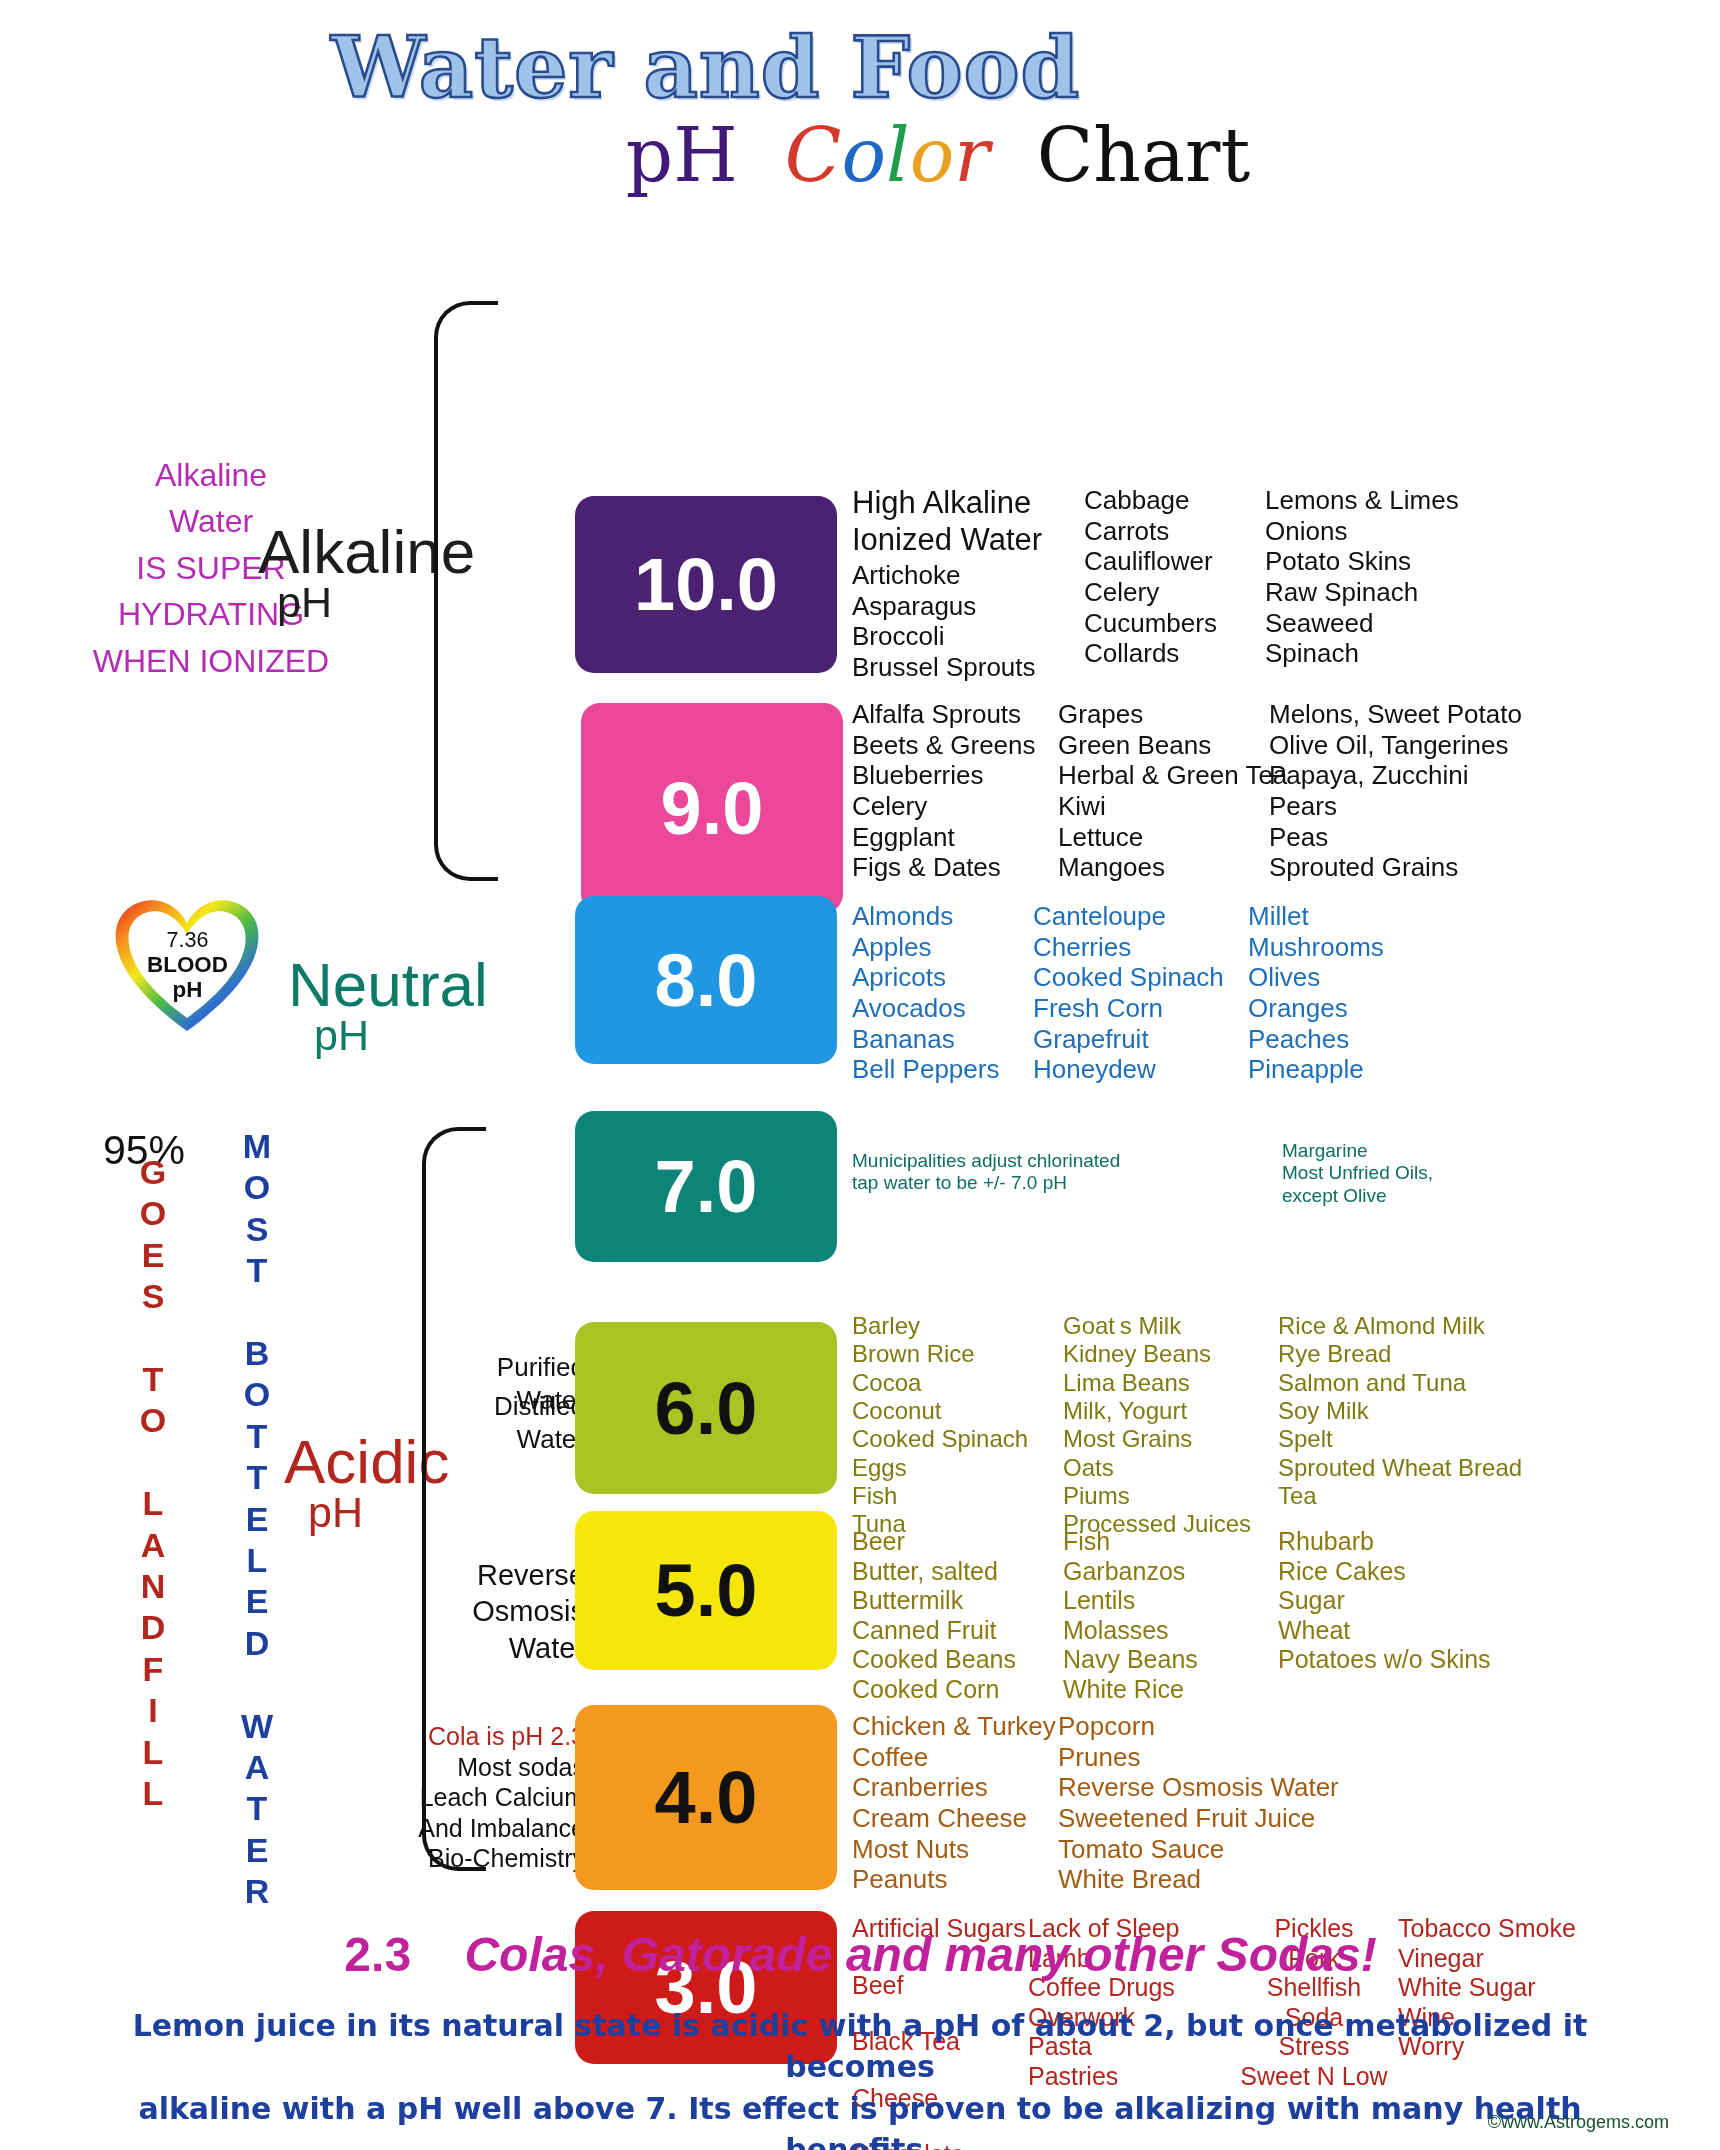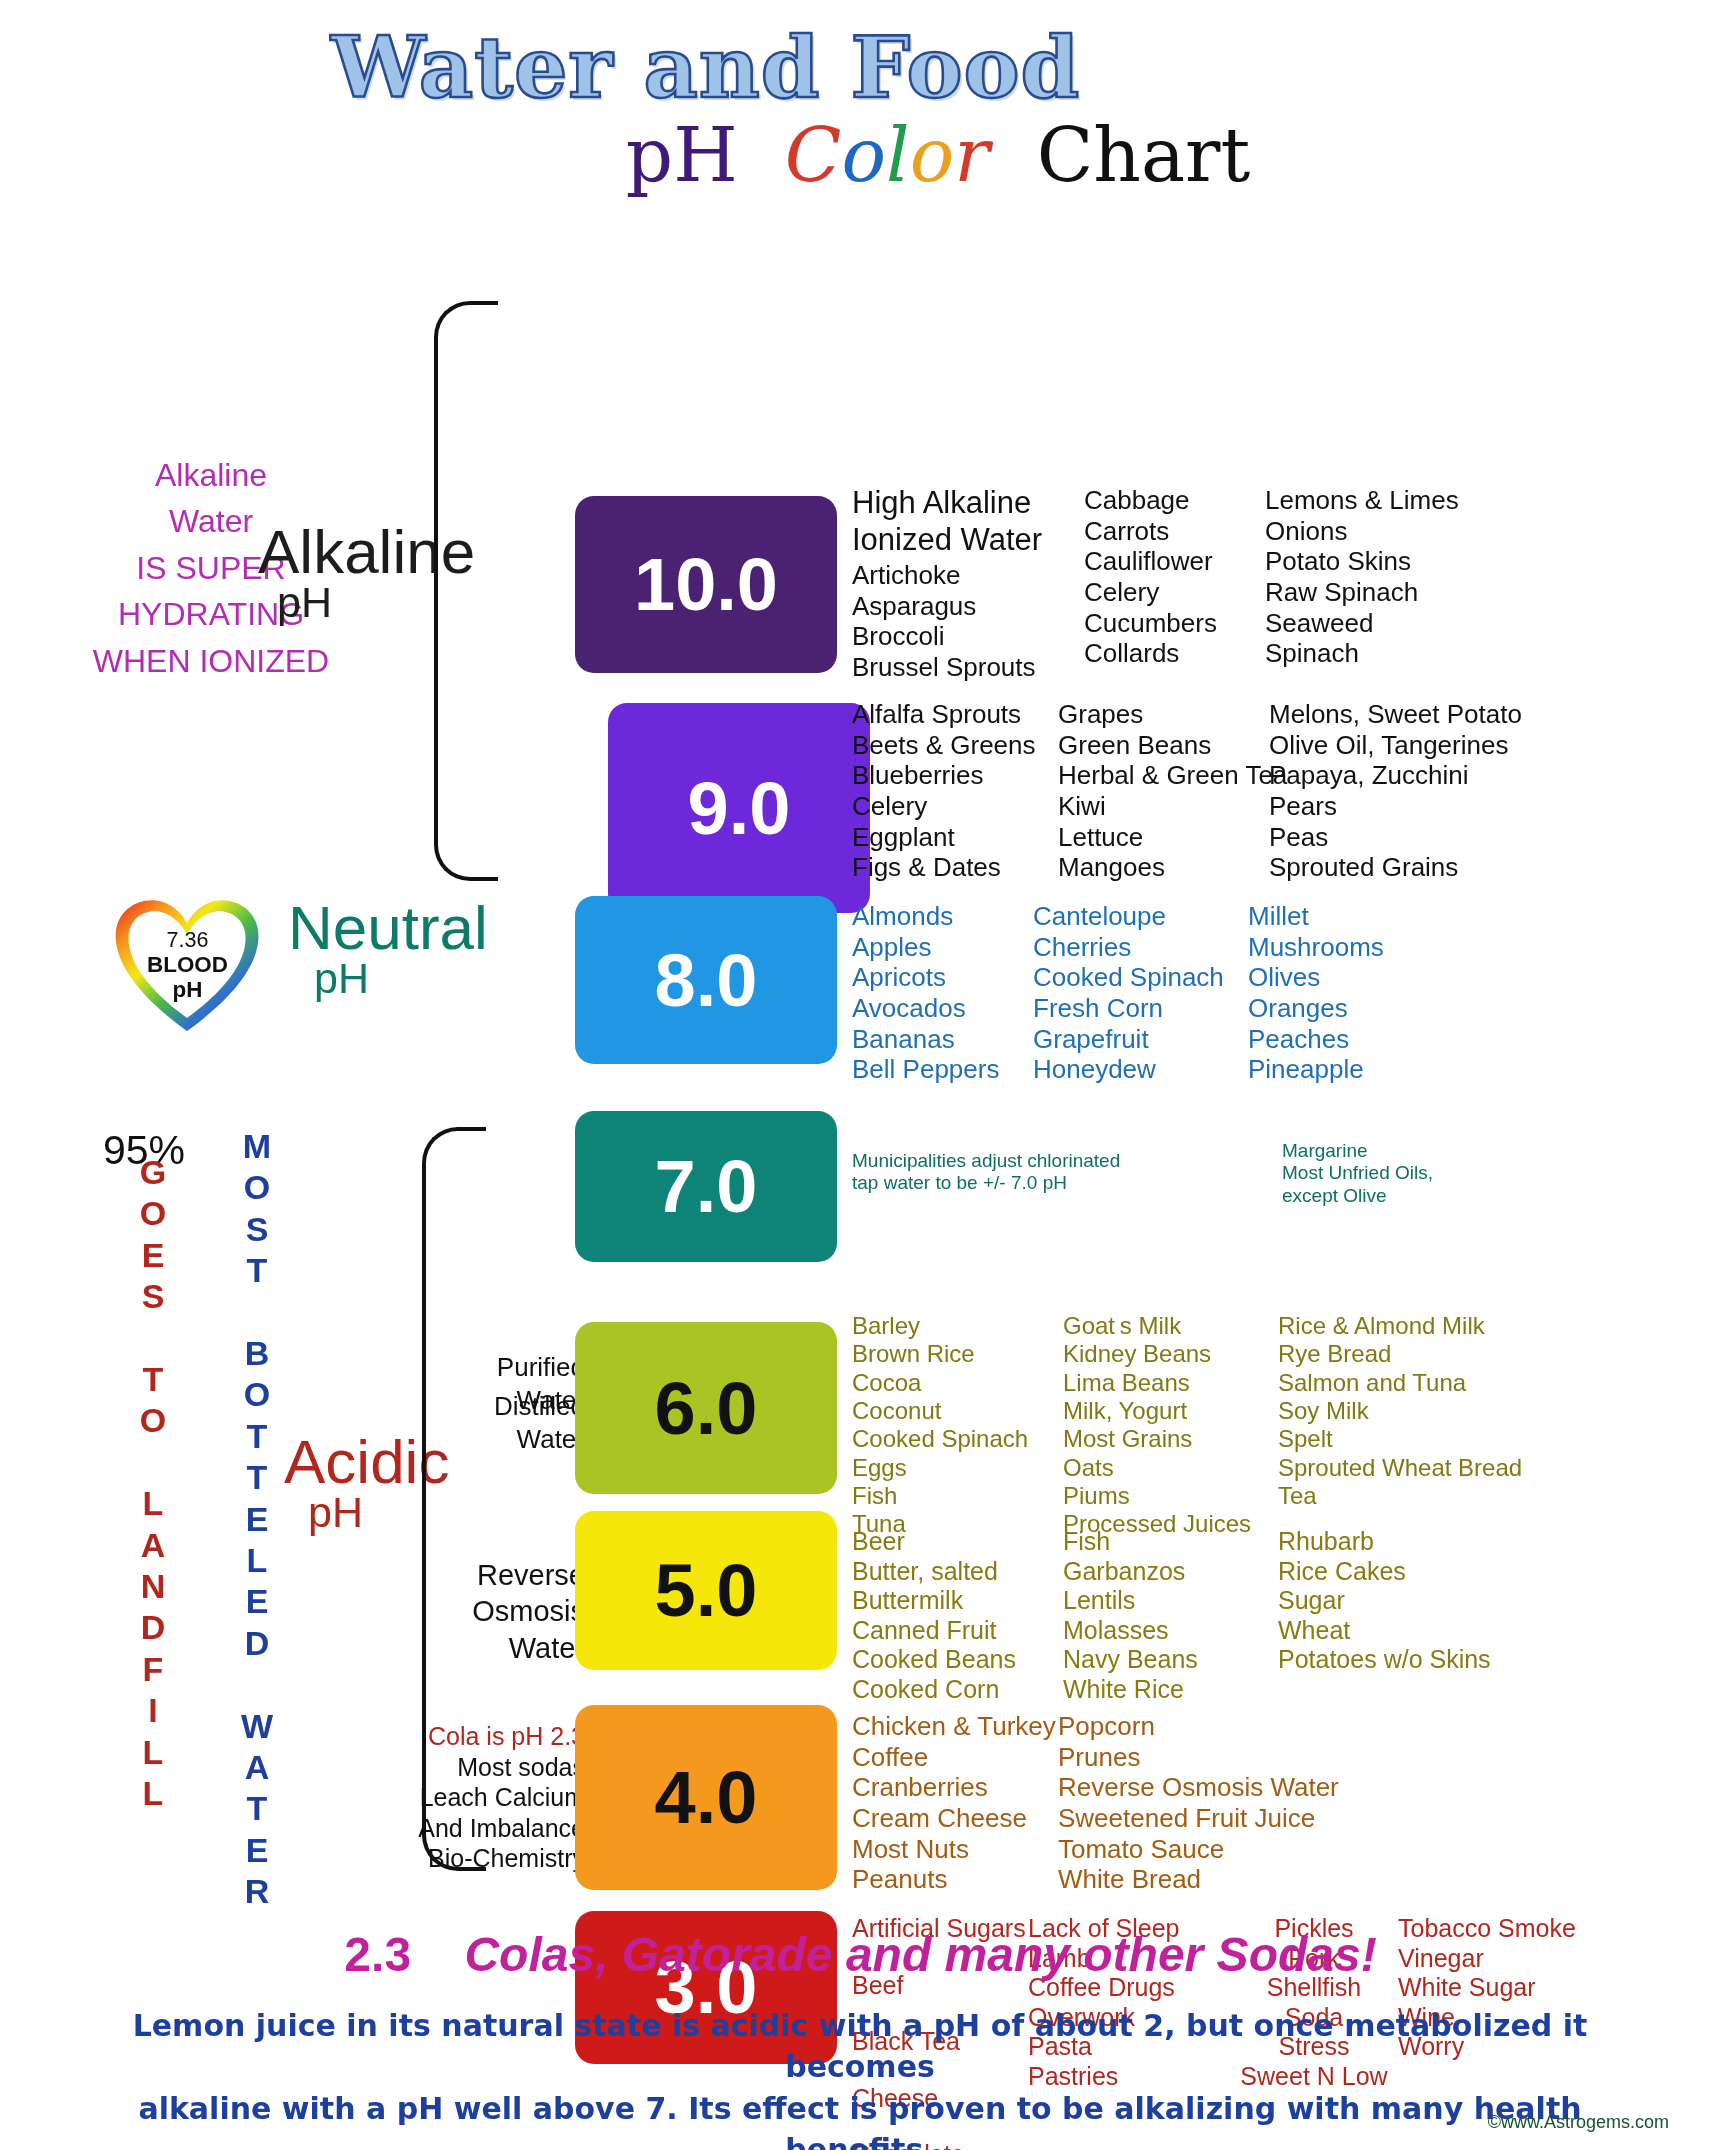--- a/index.html
+++ b/index.html
@@ -107,21 +107,21 @@
     top: 523px;
     font-size: 62px;
     color: #1d1d1d;
     line-height: 0.95;
   }
   #alkaline-ph-label .sm { font-size: 43px; display:block; text-align:left; padding-left: 19px;}
 
   #neutral-ph-label {
     position: absolute;
     left: 288px;
-    top: 899px;
+    top: 956px;
     font-size: 62px;
     color: #0e7a68;
     line-height: 0.95;
   }
   #neutral-ph-label .sm { font-size: 43px; display:block; text-align:left; padding-left: 26px;}
 
   #acidic-ph-label {
     position: absolute;
     left: 284px;
     top: 1433px;
@@ -344,21 +344,21 @@
       <span>Onions</span>
       <span>Potato Skins</span>
       <span>Raw Spinach</span>
       <span>Seaweed</span>
       <span>Spinach</span>
     </div>
   </div>
 </div>
 
 <div class="row">
-  <div class="badge" style="left:608px; top:508px; height:210px; background:#6d28d9;">9.0</div>
+  <div class="badge" style="left:581px; top:508px; height:210px; background:#ec4899;">9.0</div>
   <div class="cols" style="left:852px; top:504px; font-size:26px; color:#111;">
     <div class="col" style="width:206px;">
       <span>Alfalfa Sprouts</span>
       <span>Beets &amp; Greens</span>
       <span>Blueberries</span>
       <span>Celery</span>
       <span>Eggplant</span>
       <span>Figs &amp; Dates</span>
     </div>
     <div class="col" style="width:211px;">

